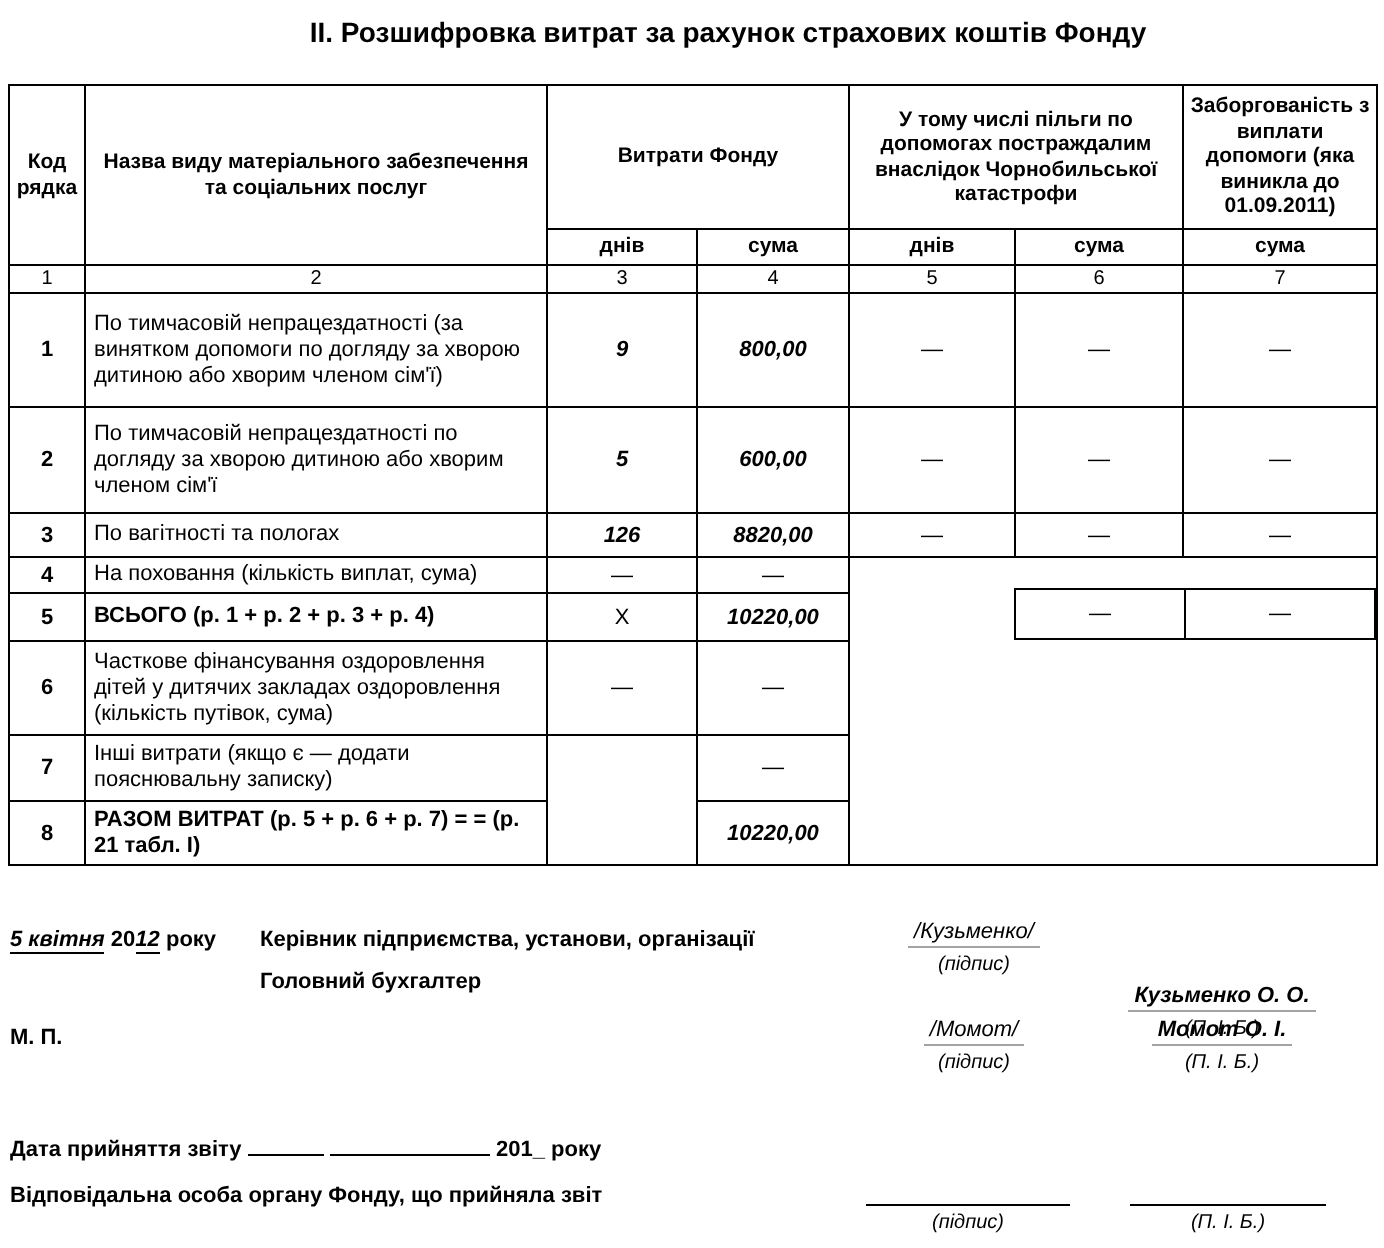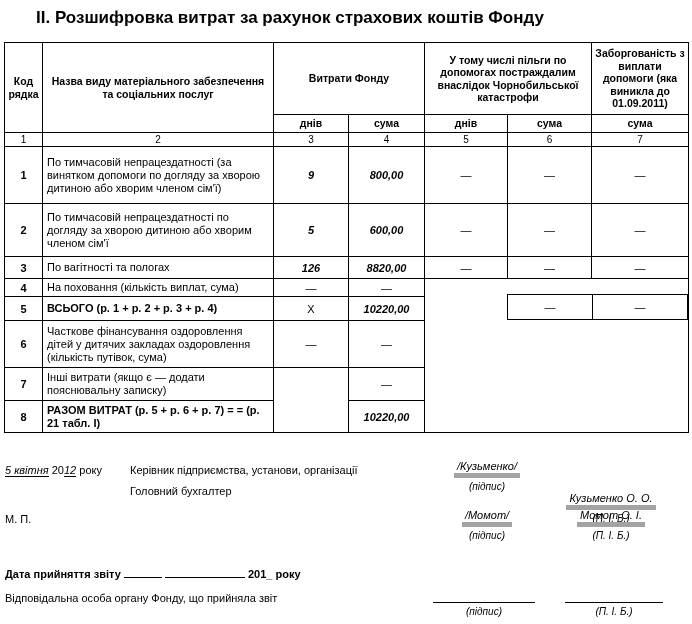--- a/index.html
+++ b/index.html
@@ -3,21 +3,21 @@
 <meta charset="utf-8">
 <style>
   * { box-sizing: border-box; margin: 0; padding: 0; }
   html, body { background: #fff; }
   body {
     width: 692px; height: 624px; position: relative; overflow: hidden;
     font-family: "Liberation Sans", sans-serif; color: #000;
   }
   .title {
     position: absolute; top: 8px; left: 0; width: 692px;
-    text-align: left; font-weight: bold; font-size: 17px; padding-left: 36px;
+    text-align: center; font-weight: bold; font-size: 14px; padding-left: 36px;
   }
   table.main {
     position: absolute; left: 4px; top: 42px; width: 684px;
     border-collapse: collapse; table-layout: fixed; font-size: 11px;
   }
   table.main th, table.main td { border: 1px solid #000; vertical-align: middle; }
   table.main th {
     font-weight: bold; font-size: 10.5px; line-height: 12.5px;
     text-align: center; padding: 1px 2px;
   }
@@ -37,25 +37,25 @@
   .fbox {
     position: absolute; left: 82px; right: 0; top: 15px; height: 26px;
     border: 1px solid #000; display: flex;
   }
   .fcell {
     flex: 0 0 85px; border-right: 1px solid #000;
     display: flex; align-items: center; justify-content: center; font-size: 11px;
   }
   .fcell:last-child { flex: 1 1 auto; border-right: none; }
   .abs { position: absolute; font-size: 11px; line-height: 13px; }
-  .b { font-weight: normal; }
+  .b { font-weight: bold; }
   .i { font-style: italic; }
   .u { border-bottom: 1px solid #000; }
   .sig-block { text-align: center; }
-  .sig-line { display: inline-block; padding: 0 3px; border-bottom: 5px solid #a3a3a3; }
+  .sig-line { display: inline-block; padding: 0 3px; border-bottom: 1px solid #a3a3a3; }
   .caption { font-style: italic; font-size: 10px; margin-top: 2px; }
   .blank {
     display: inline-block; border-bottom: 1px solid #000; height: 11px;
     vertical-align: baseline;
   }
   .blank-line { height: 14px; border-bottom: 1px solid #000; }
 </style>
 </head>
 <body>
 

